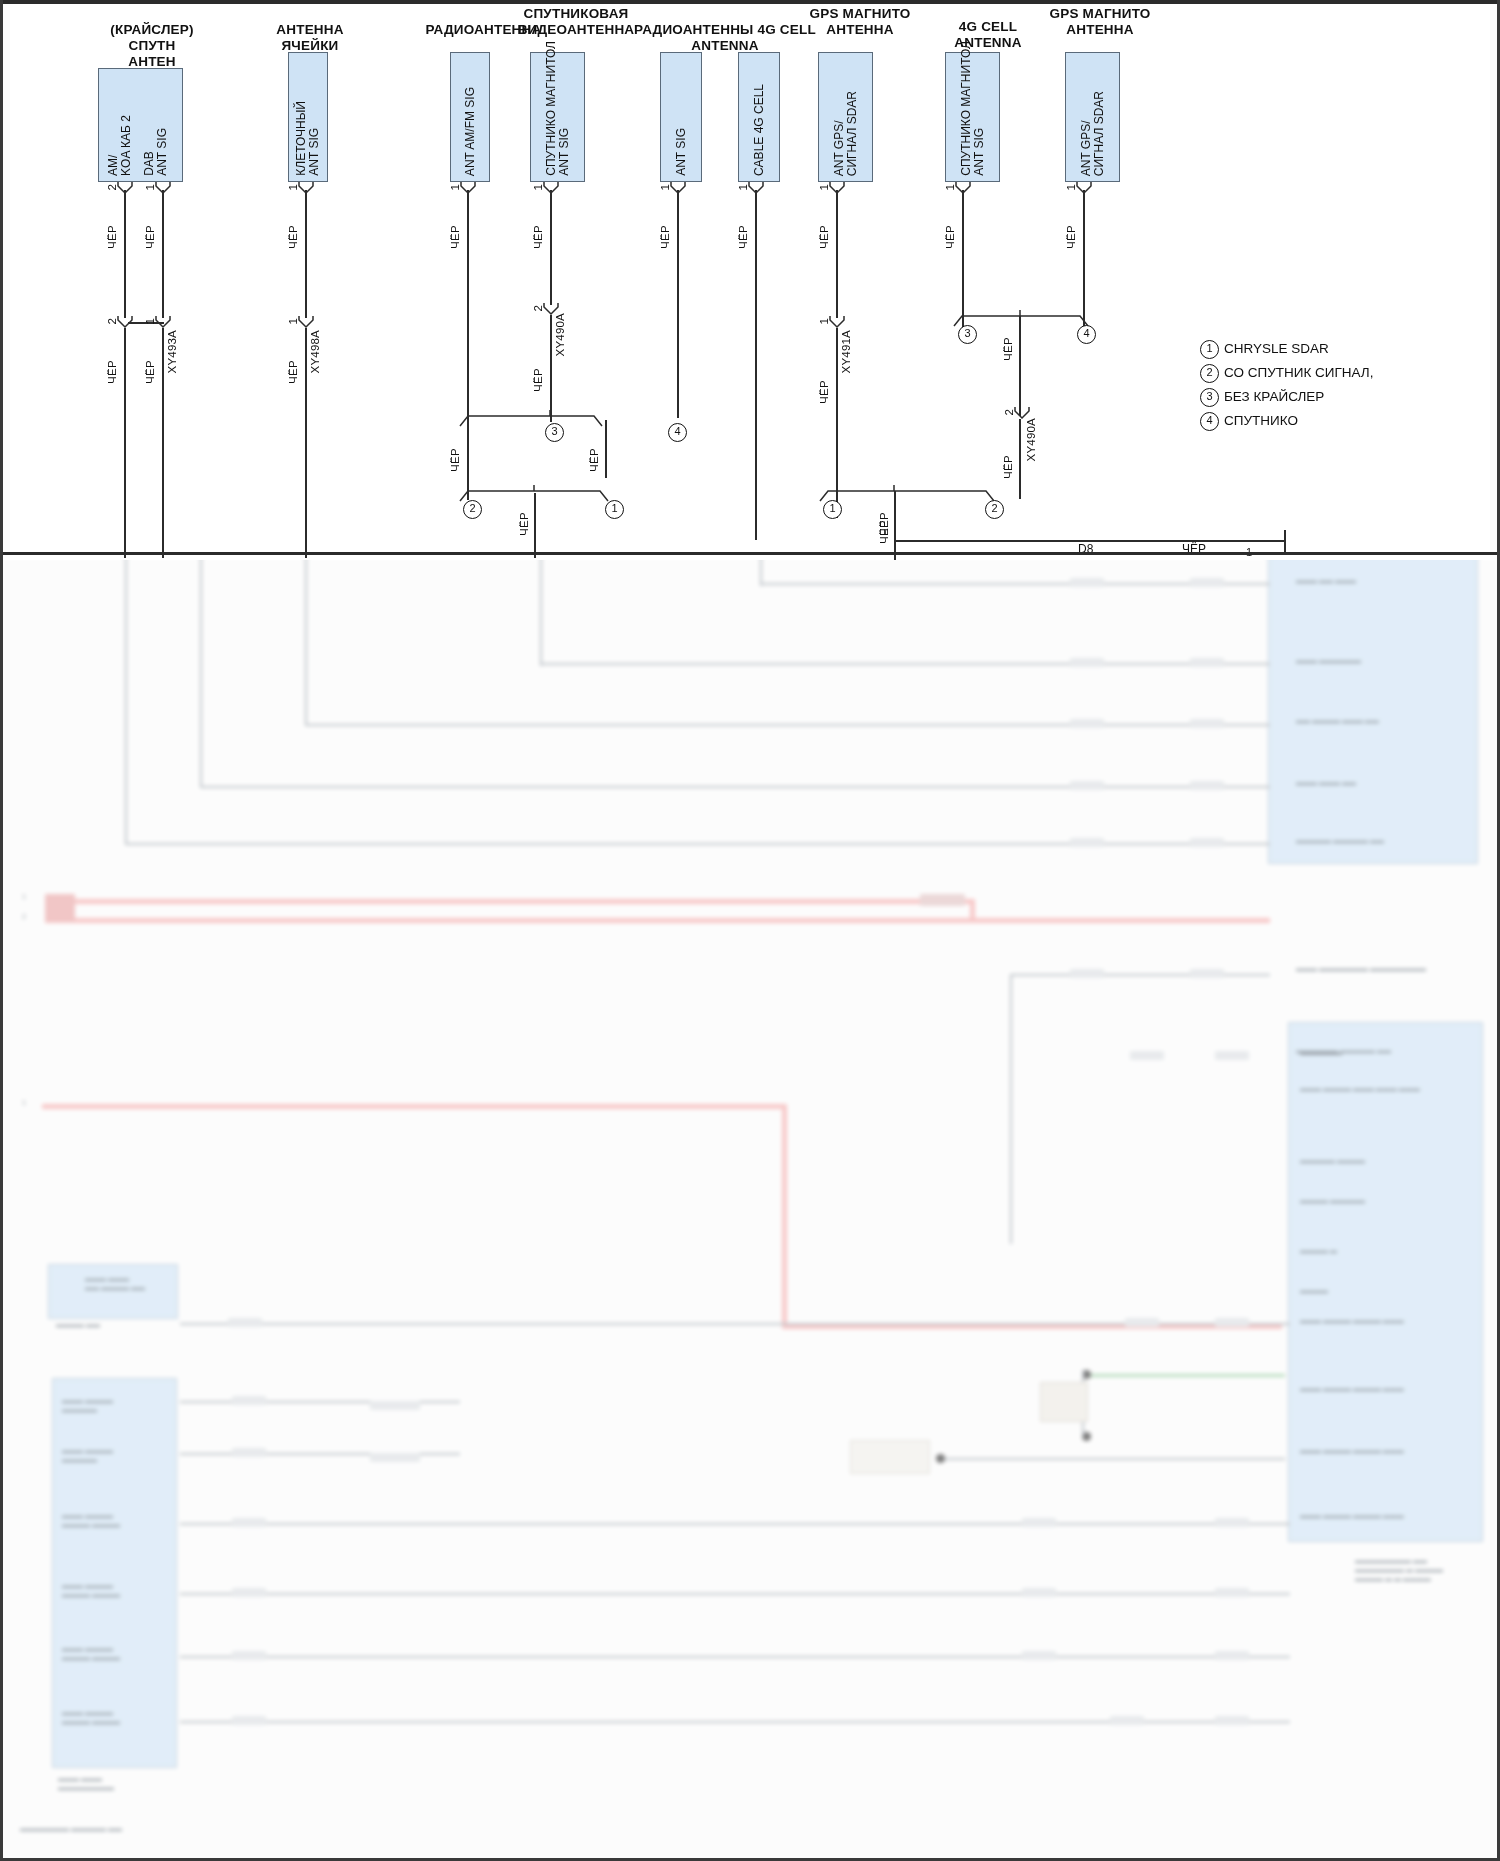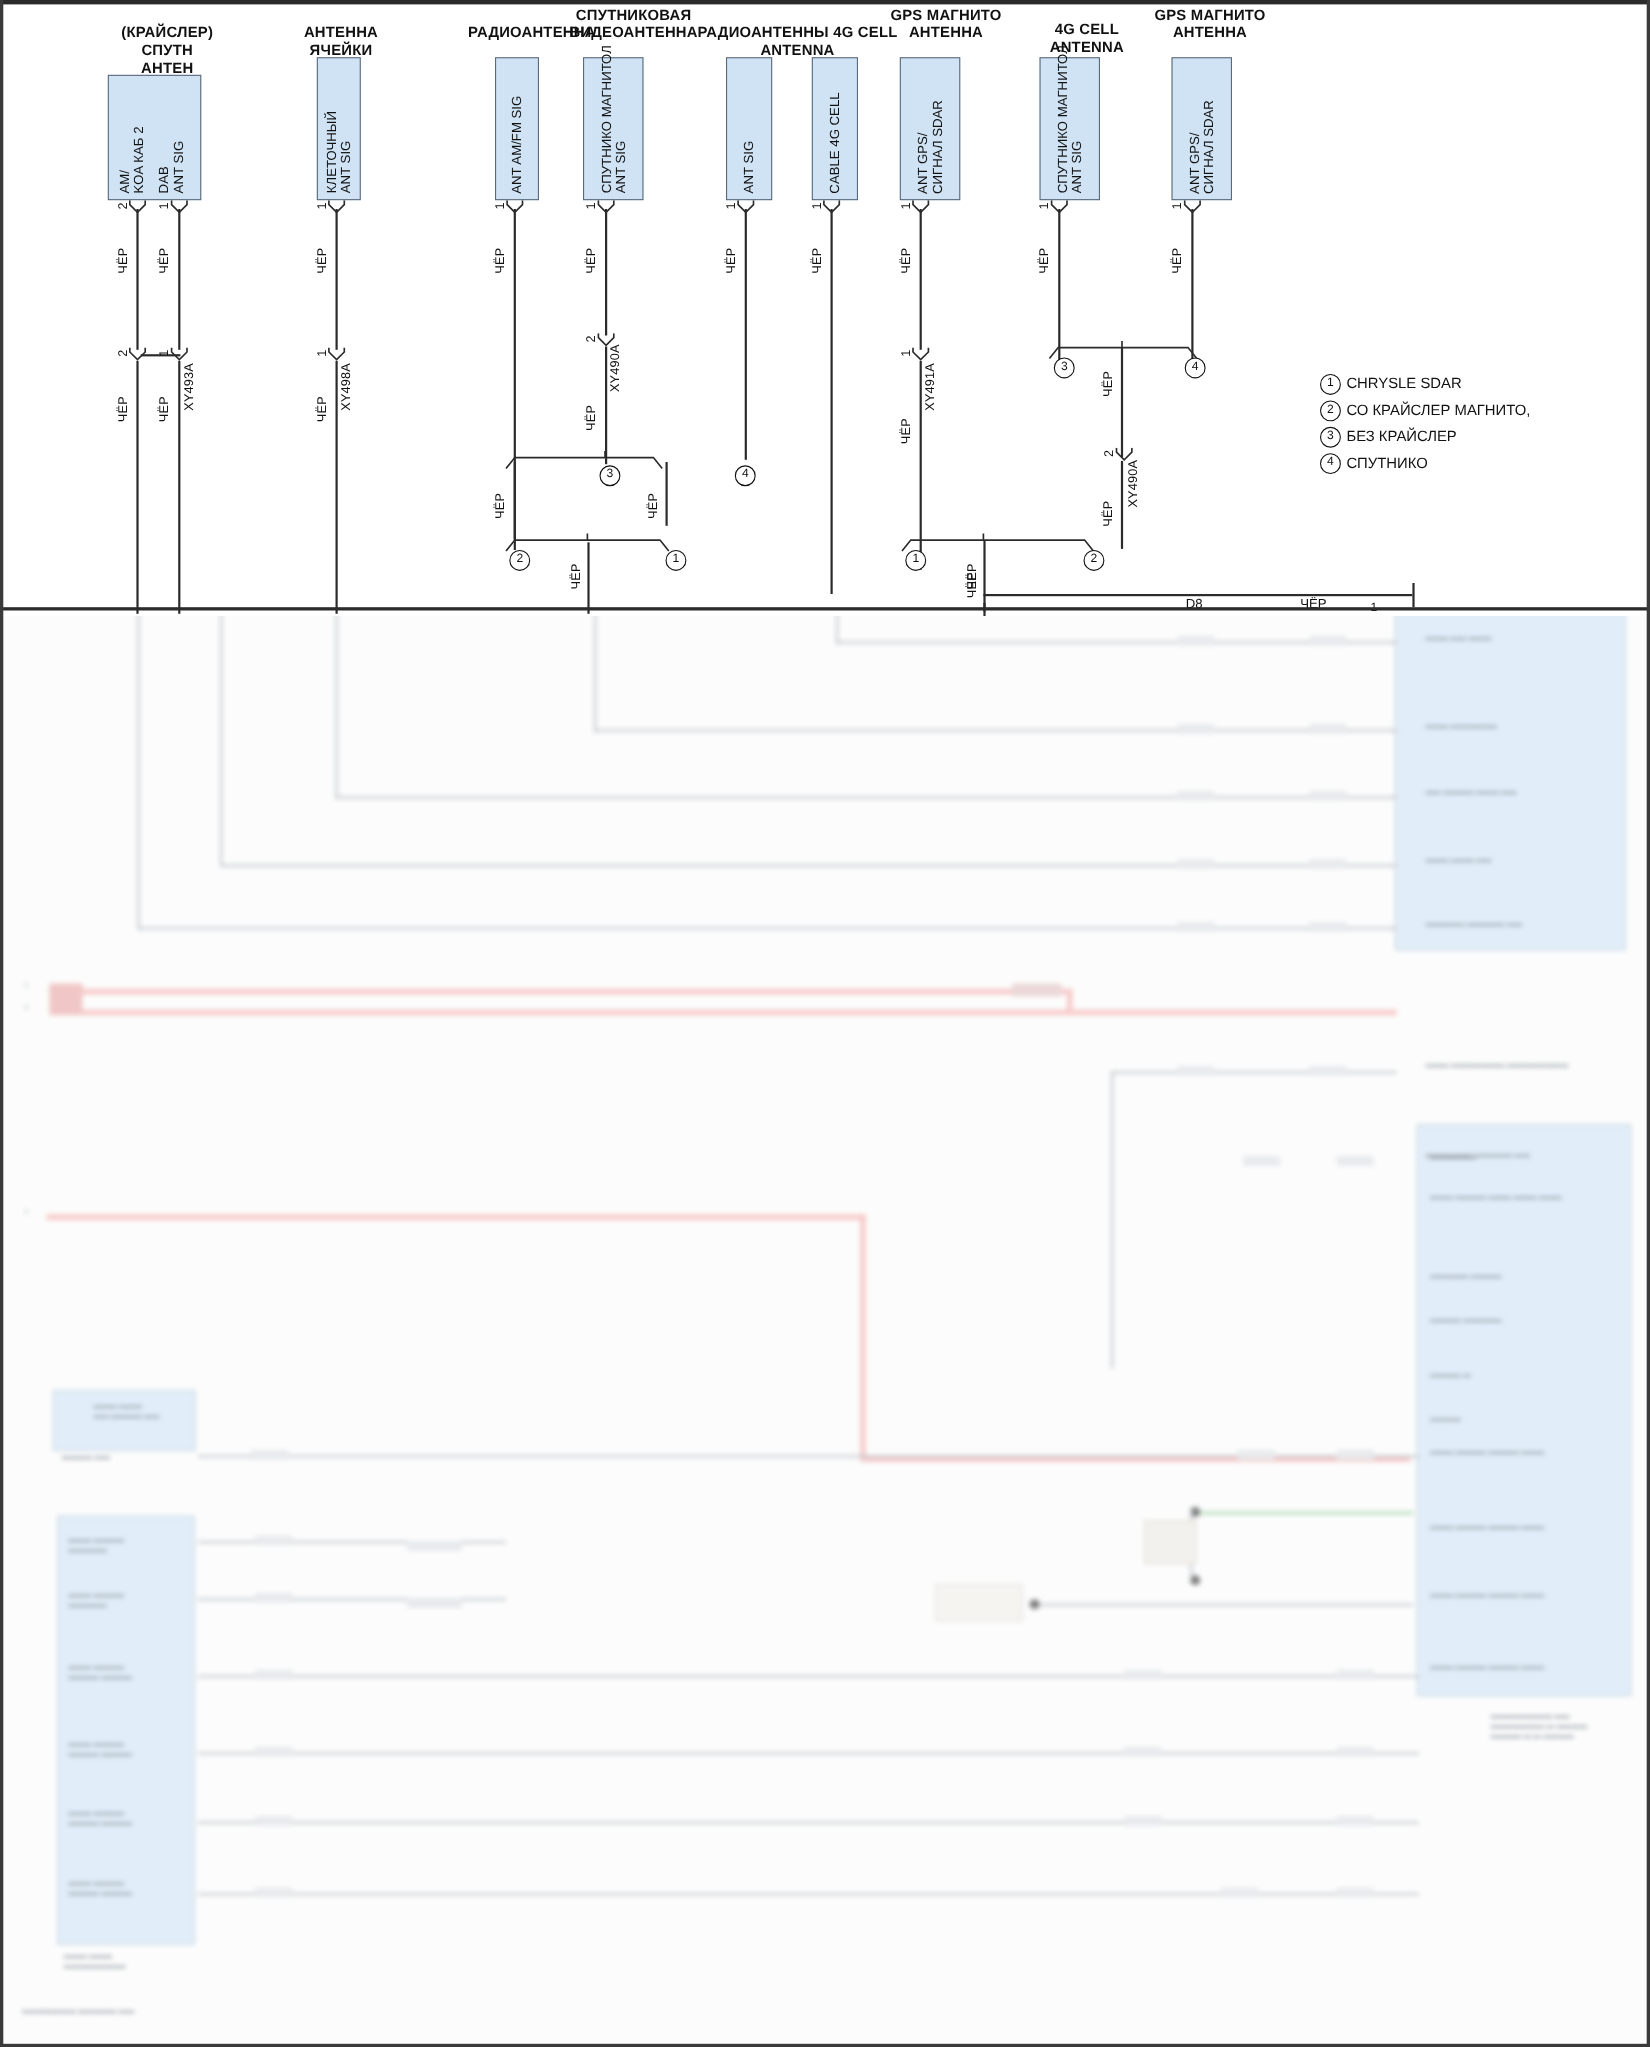--- a/index.html
+++ b/index.html
@@ -591,21 +591,21 @@
     <div class="hlab" style="left:1182px;top:542px;">ЧЁР</div>
     <div class="hlab" style="left:1246px;top:546px;font-size:11px;">1</div>
 
     <div id="legend">
       <div class="lrow">
         <div class="cm">1</div>
         <div class="lt">CHRYSLE SDAR</div>
       </div>
       <div class="lrow">
         <div class="cm">2</div>
-        <div class="lt">СО КРАЙСЛЕР МАГНИТО,</div>
+        <div class="lt">СО СПУТНИК СИГНАЛ,</div>
       </div>
       <div class="lrow">
         <div class="cm">3</div>
         <div class="lt">БЕЗ КРАЙСЛЕР</div>
       </div>
       <div class="lrow">
         <div class="cm">4</div>
         <div class="lt">СПУТНИКО</div>
       </div>
     </div>

